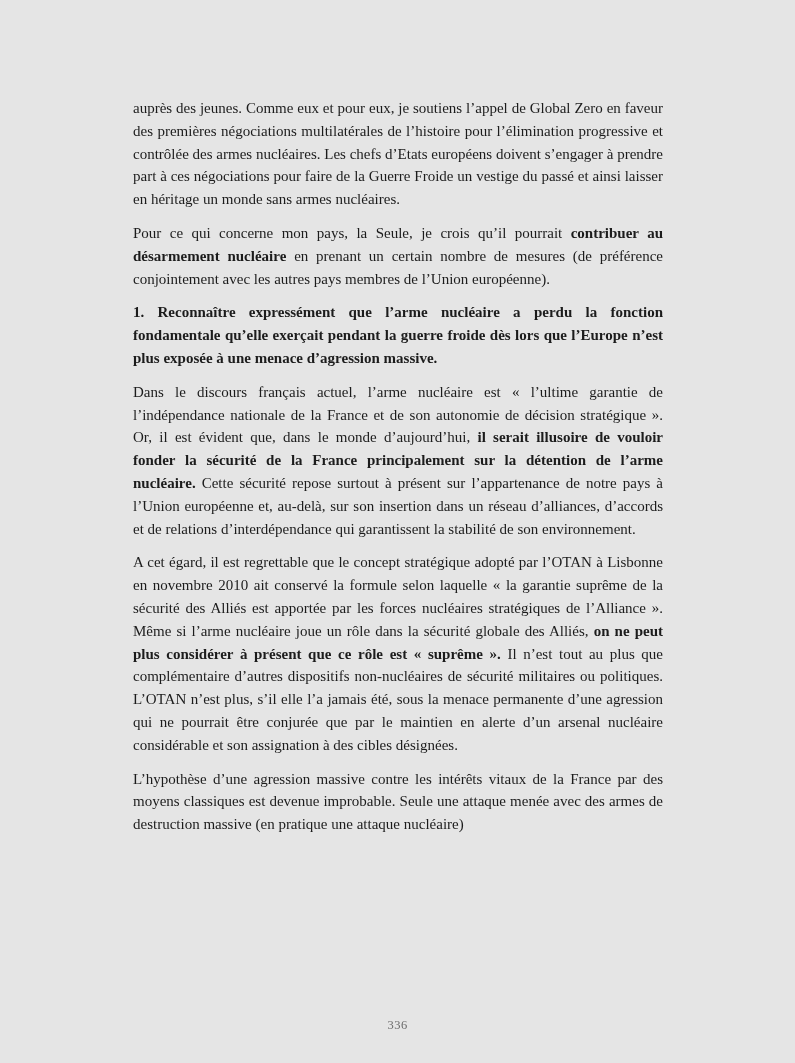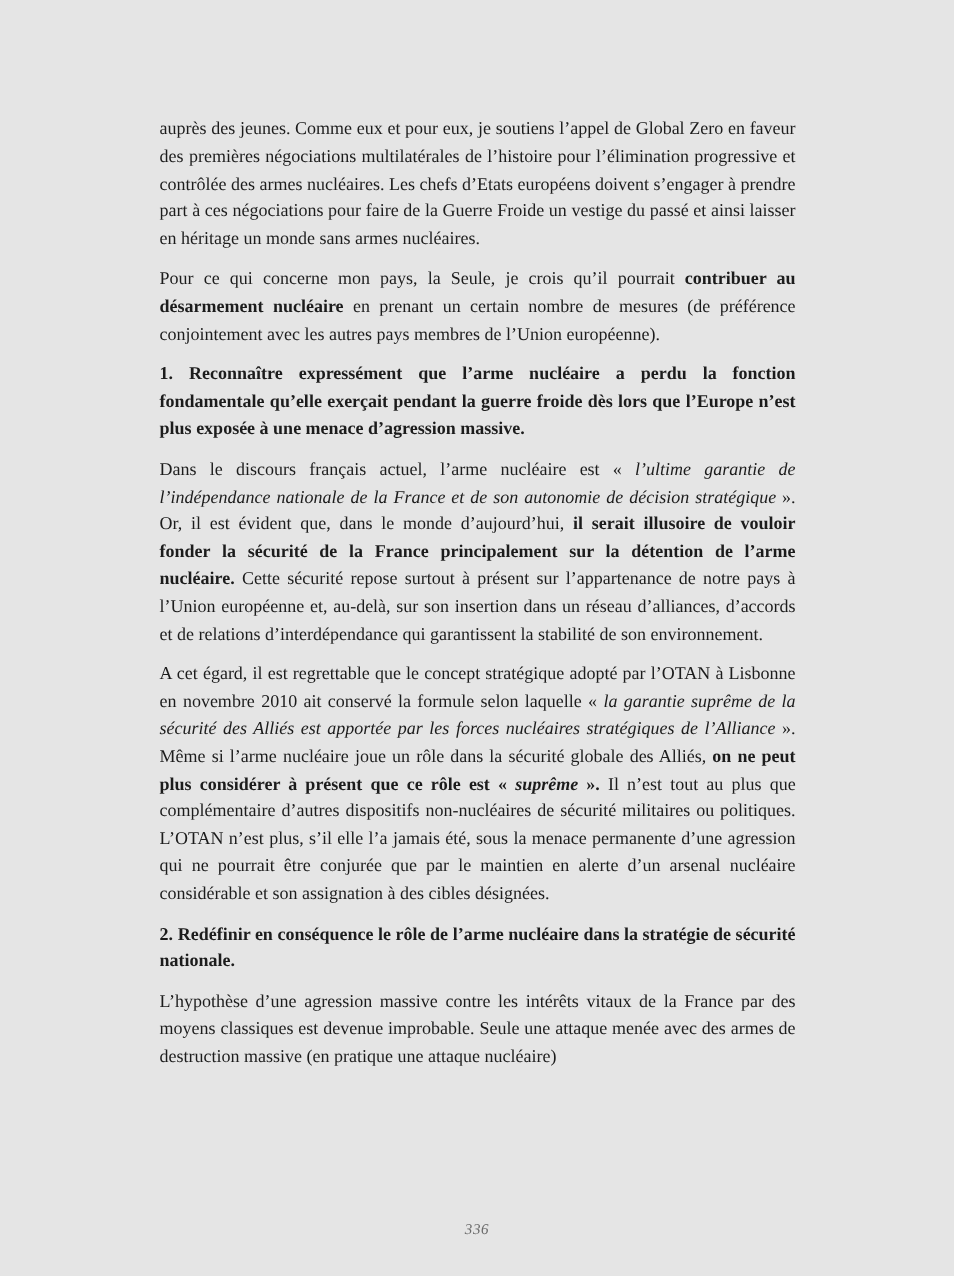--- a/index.html
+++ b/index.html
@@ -27,44 +27,42 @@
     font-size: 15px;
     line-height: 22.8px;
     text-align: justify;
     margin-bottom: 11px;
   }
   .block.heading {
     font-weight: bold;
     margin-top: 9px;
   }
   .bold { font-weight: bold; }
-  .italic { font-style: italic; }
+  .italic { }
   .page-footer {
     position: absolute;
     left: 0;
     right: 0;
     bottom: 30px;
     text-align: center;
   }
   .page-number {
     font-size: 12.5px;
     color: #6a6a6a;
     letter-spacing: 0.5px;
-    font-style: italic;
   }
 </style>
 </head>
 <body>
 
 <div class="page">
   <div class="text-area">
       <p class="block"><span>auprès des jeunes. Comme eux et pour eux, je soutiens l’appel de Global Zero en faveur des premières négociations multilatérales de l’histoire pour l’élimination progressive et contrôlée des armes nucléaires. Les chefs d’Etats européens doivent s’engager à prendre part à ces négociations pour faire de la Guerre Froide un vestige du passé et ainsi laisser en héritage un monde sans armes nucléaires.</span></p>
       <p class="block"><span>Pour ce qui concerne mon pays, la Seule, je crois qu’il pourrait </span><span class="bold">contribuer au désarmement nucléaire</span><span> en prenant un certain nombre de mesures (de préférence conjointement avec les autres pays membres de l’Union européenne).</span></p>
       <p class="block heading"><span>1. Reconnaître expressément que l’arme nucléaire a perdu la fonction fondamentale qu’elle exerçait pendant la guerre froide dès lors que l’Europe n’est plus exposée à une menace d’agression massive.</span></p>
       <p class="block"><span>Dans le discours français actuel, l’arme nucléaire est « </span><span class="italic">l’ultime garantie de l’indépendance nationale de la France et de son autonomie de décision stratégique</span><span> ». Or, il est évident que, dans le monde d’aujourd’hui, </span><span class="bold">il serait illusoire de vouloir fonder la sécurité de la France principalement sur la détention de l’arme nucléaire.</span><span> Cette sécurité repose surtout à présent sur l’appartenance de notre pays à l’Union européenne et, au-delà, sur son insertion dans un réseau d’alliances, d’accords et de relations d’interdépendance qui garantissent la stabilité de son environnement.</span></p>
       <p class="block"><span>A cet égard, il est regrettable que le concept stratégique adopté par l’OTAN à Lisbonne en novembre 2010 ait conservé la formule selon laquelle « </span><span class="italic">la garantie suprême de la sécurité des Alliés est apportée par les forces nucléaires stratégiques de l’Alliance</span><span> ». Même si l’arme nucléaire joue un rôle dans la sécurité globale des Alliés, </span><span class="bold">on ne peut plus considérer à présent que ce rôle est « </span><span class="bold italic">suprême</span><span class="bold"> ».</span><span> Il n’est tout au plus que complémentaire d’autres dispositifs non-nucléaires de sécurité militaires ou politiques. L’OTAN n’est plus, s’il elle l’a jamais été, sous la menace permanente d’une agression qui ne pourrait être conjurée que par le maintien en alerte d’un arsenal nucléaire considérable et son assignation à des cibles désignées.</span></p>
-      <p class="block heading"><span>2. Redéfinir en conséquence le rôle de l’arme nucléaire dans la stratégie de sécurité nationale.</span></p>
       <p class="block"><span>L’hypothèse d’une agression massive contre les intérêts vitaux de la France par des moyens classiques est devenue improbable. Seule une attaque menée avec des armes de destruction massive (en pratique une attaque nucléaire)</span></p>
     </div>
   <div class="page-footer">
     <span class="page-number">336</span>
   </div>
 </div>
 
 </body></html>

